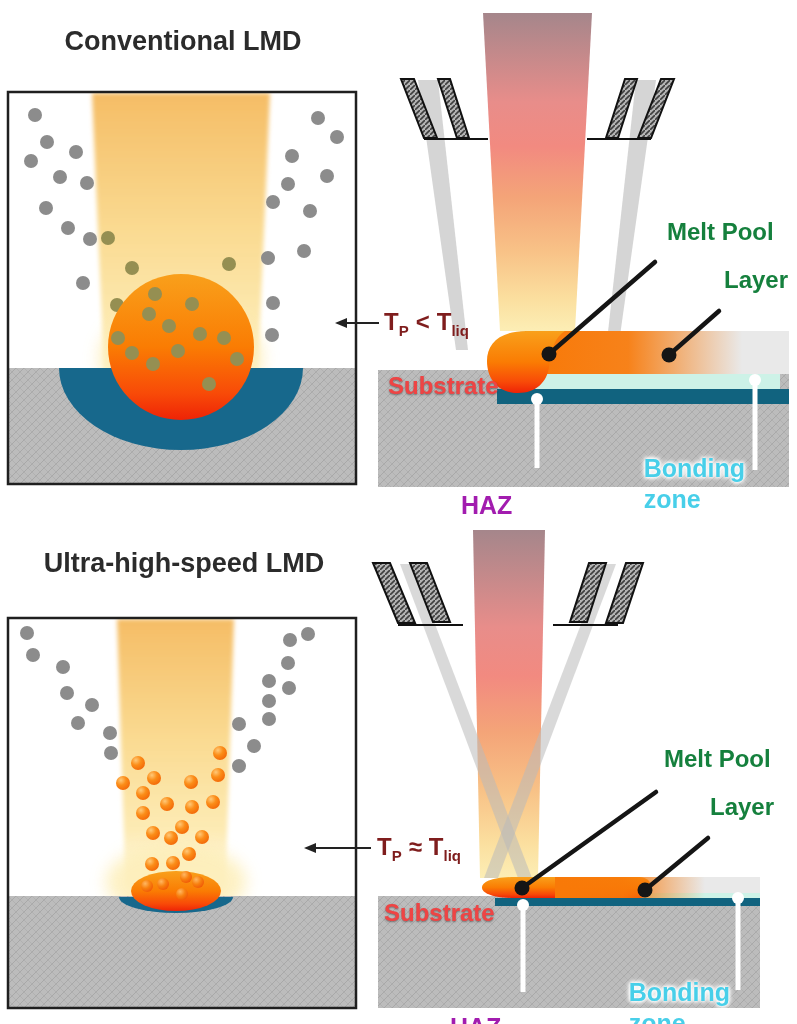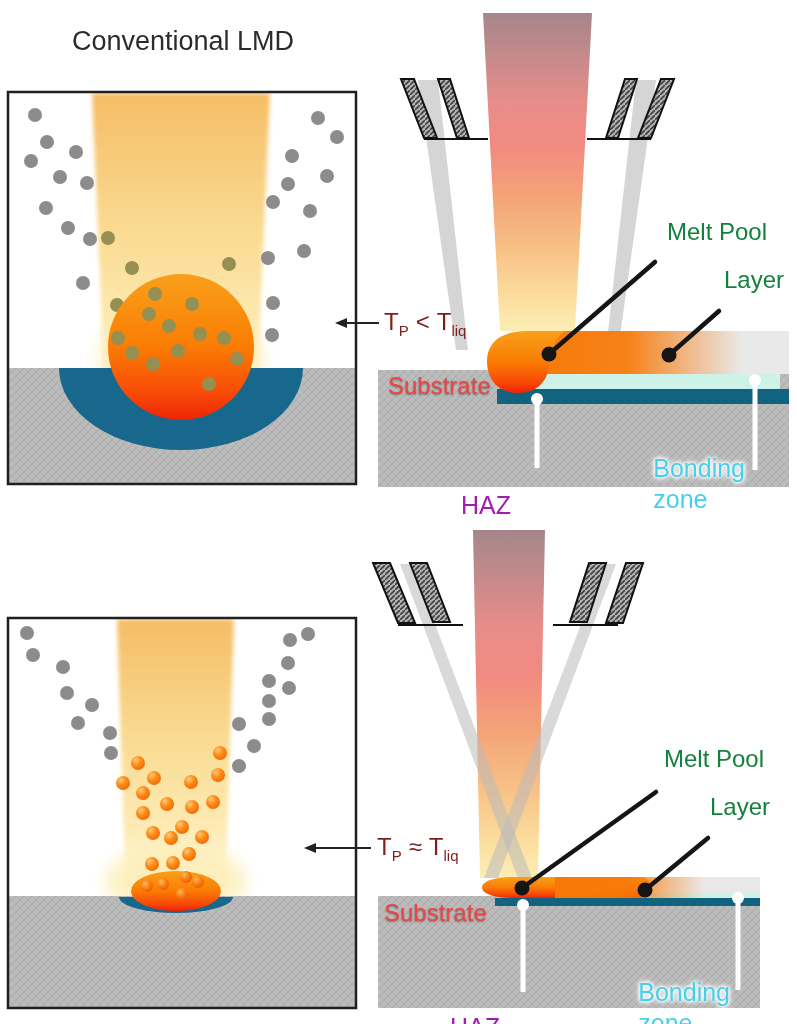--- a/index.html
+++ b/index.html
@@ -1,17 +1,17 @@
 <!DOCTYPE html>
 <html><head>
 <meta charset="utf-8">
 <style>
   html,body{margin:0;padding:0;background:#fff;}
   #page{position:relative;width:797px;height:1024px;background:#fff;overflow:hidden;
-        font-family:"Liberation Sans", sans-serif;}
+        font-family:"Liberation Sans", sans-serif;font-weight:bold;}
   #art{position:absolute;left:0;top:0;}
   .lbl{position:absolute;white-space:nowrap;}
   .title{font-size:27px;color:#2b2b2b;text-align:center;width:346px;}
   .fig{font-size:24px;color:#15803d;}
   .white-lbl{font-size:24px;color:#ef4444;text-shadow:0 1px 2px rgba(50,50,50,.55);}
   .haz-lbl{font-size:25px;color:#a21caf;
      text-shadow:0 0 3px #fff,0 0 4px #fff,0 0 5px #fff,0 0 6px #fff;margin-top:47px;}
   .bond-lbl{font-size:25px;color:#48cfe9;text-align:left;line-height:1.22;
      text-shadow:0 0 3px #fff,0 0 4px #fff,0 0 5px #fff,0 0 6px #fff;margin-top:36px;}
   .temp{font-size:24px;color:#7f1d1d;}
@@ -278,20 +278,21 @@
       <line x1="523" y1="905" x2="523" y2="992"></line>
       <line x1="738" y1="898" x2="738" y2="990"></line>
     </g>
     <circle cx="523" cy="905" r="6" fill="#fff"></circle>
     <circle cx="738" cy="898" r="6" fill="#fff"></circle>
   </g>
 </svg>
 
   <div class="lbl title" style="left:10px;top:26px;">Conventional LMD</div>
 
+  <div class="lbl title" style="left:11px;top:548px;">Ultra-high-speed LMD</div>
 
   <div class="lbl temp" style="left:384px;top:308px;"><span>T</span><sub>P</sub><span class="op">&lt;</span><span>T</span><sub>liq</sub></div>
 
   <div class="lbl temp" style="left:377px;top:833px;text-align:center;"><span>T</span><sub>P</sub><span class="op">≈</span><span>T</span><sub>liq</sub></div>
 
   <div class="lbl fig" style="left:667px;top:218px;">Melt Pool</div>
   <div class="lbl fig" style="left:724px;top:266px;">Layer</div>
   <div class="lbl white-lbl" style="left:388px;top:372px;">Substrate</div>
   <div class="lbl haz-lbl" style="left:461px;top:444px;">HAZ</div>
   <div class="lbl bond-lbl" style="right:52px;top:417px;">

